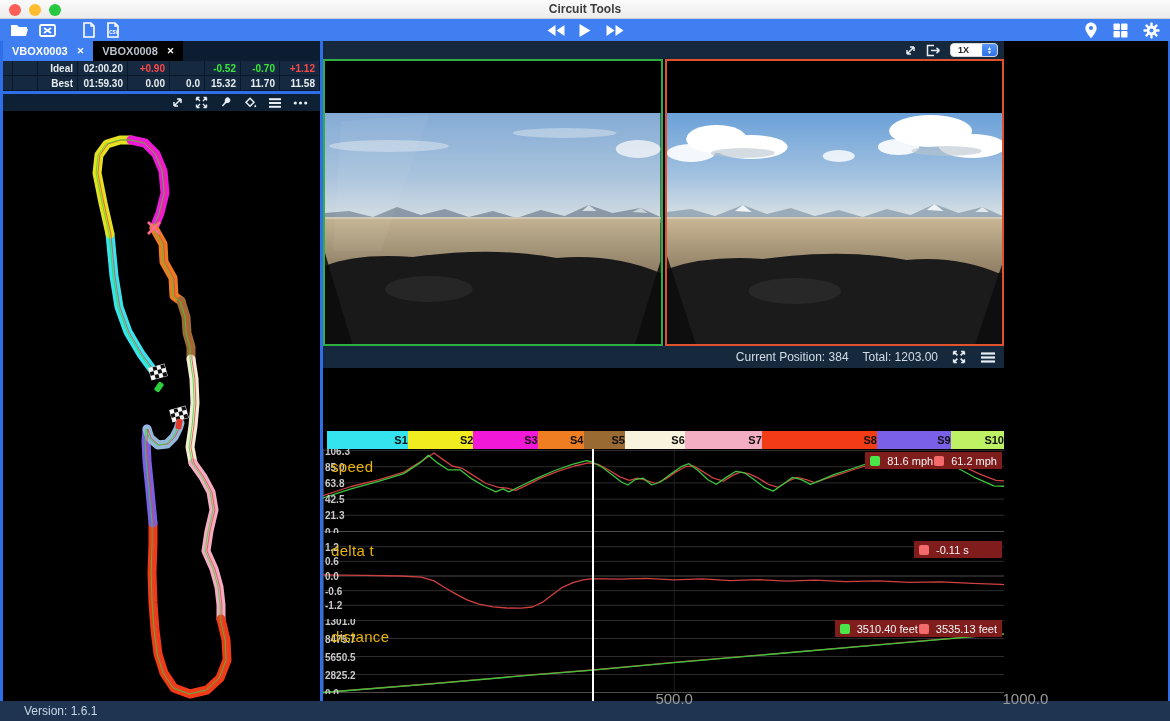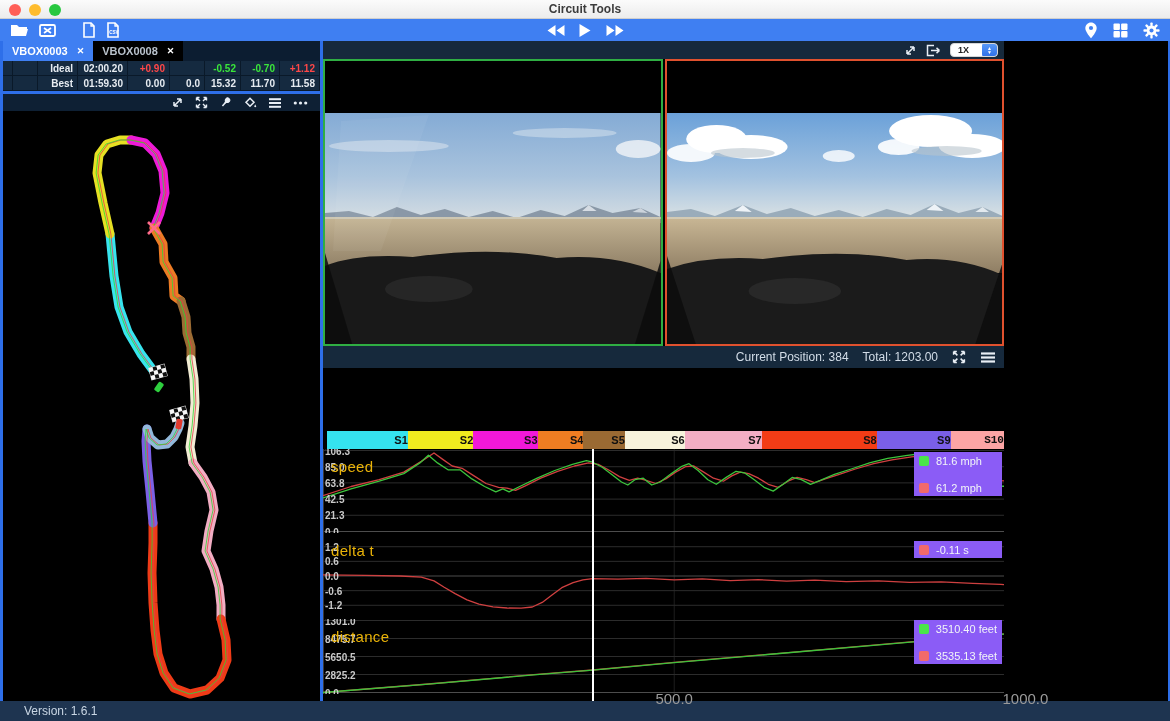--- a/index.html
+++ b/index.html
@@ -86,22 +86,22 @@
     font-size:11px; font-weight:bold; color:#101010; }
 
   
   #charts { height:252px; position:relative; background:#000; }
   .chart-sec { position:relative; overflow:hidden; }
   .chart-sec svg { position:absolute; left:0; top:0; }
   .sec-title { position:absolute; left:8px; top:9px; font-size:15px; color:#eab308;
     z-index:3; letter-spacing:.3px; }
   .ytick { position:absolute; left:2px; font-size:10px; font-weight:bold; color:#c9c9c9;
     z-index:2; }
-  .legend { position:absolute; right:2px; background:#8b5cf6; padding:2px 5px;
-    display:flex; flex-direction:column; gap:14px; z-index:4; min-width:88px; }
+  .legend { position:absolute; right:2px; background:#7f1d1d; padding:2px 5px;
+    display:flex; flex-direction:row; gap:1px; z-index:4; min-width:88px; }
   .legend-row { display:flex; align-items:center; gap:7px; height:13px; }
   .legend-row .swatch { width:10px; height:10px; border-radius:2px; flex:none; }
   .legend-row .txt { font-size:11px; color:#f2f5f8; white-space:nowrap; }
   #xaxis { height:7px; position:relative; background:#000; }
   .xtick { position:absolute; top:-4px; transform:translateX(-50%); font-size:15px; color:#9a9a9a; }
   #cursor { position:absolute; top:0; width:2px; background:#fff; z-index:6; cursor:ew-resize; }
 
   
   .statusbar { height:20px; background:#1e3450; display:flex; align-items:center;
     padding-left:24px; }
@@ -490,21 +490,21 @@
           </div>
           <div class="seg" style="flex-grow: 11.79; background: rgb(243, 174, 196);">
             <span>S7</span>
           </div>
           <div class="seg" style="flex-grow: 18.87; background: rgb(242, 60, 22);">
             <span>S8</span>
           </div>
           <div class="seg" style="flex-grow: 11.2; background: rgb(122, 95, 232);">
             <span>S9</span>
           </div>
-          <div class="seg" style="flex-grow: 6.25; background: #fca5a5; font-family: Liberation Mono, monospace;">
+          <div class="seg" style="flex-grow: 6.25; background: #bef264;">
             <span>S10</span>
           </div>
         </div>
 
       <div id="charts">
         <div class="chart-sec" id="sec-speed" style="height: 84px;">
             <svg viewBox="0 0 845 84" width="845" height="84" preserveAspectRatio="none">
               <line x1="351.20532003325025" x2="351.20532003325025" y1="0" y2="84" stroke="#1e1e1e"></line>
               <line x1="702.4106400665005" x2="702.4106400665005" y1="0" y2="84" stroke="#1e1e1e"></line>
               <line x1="0" x2="845" y1="1.5" y2="1.5" stroke="#2c2c2c"></line>

